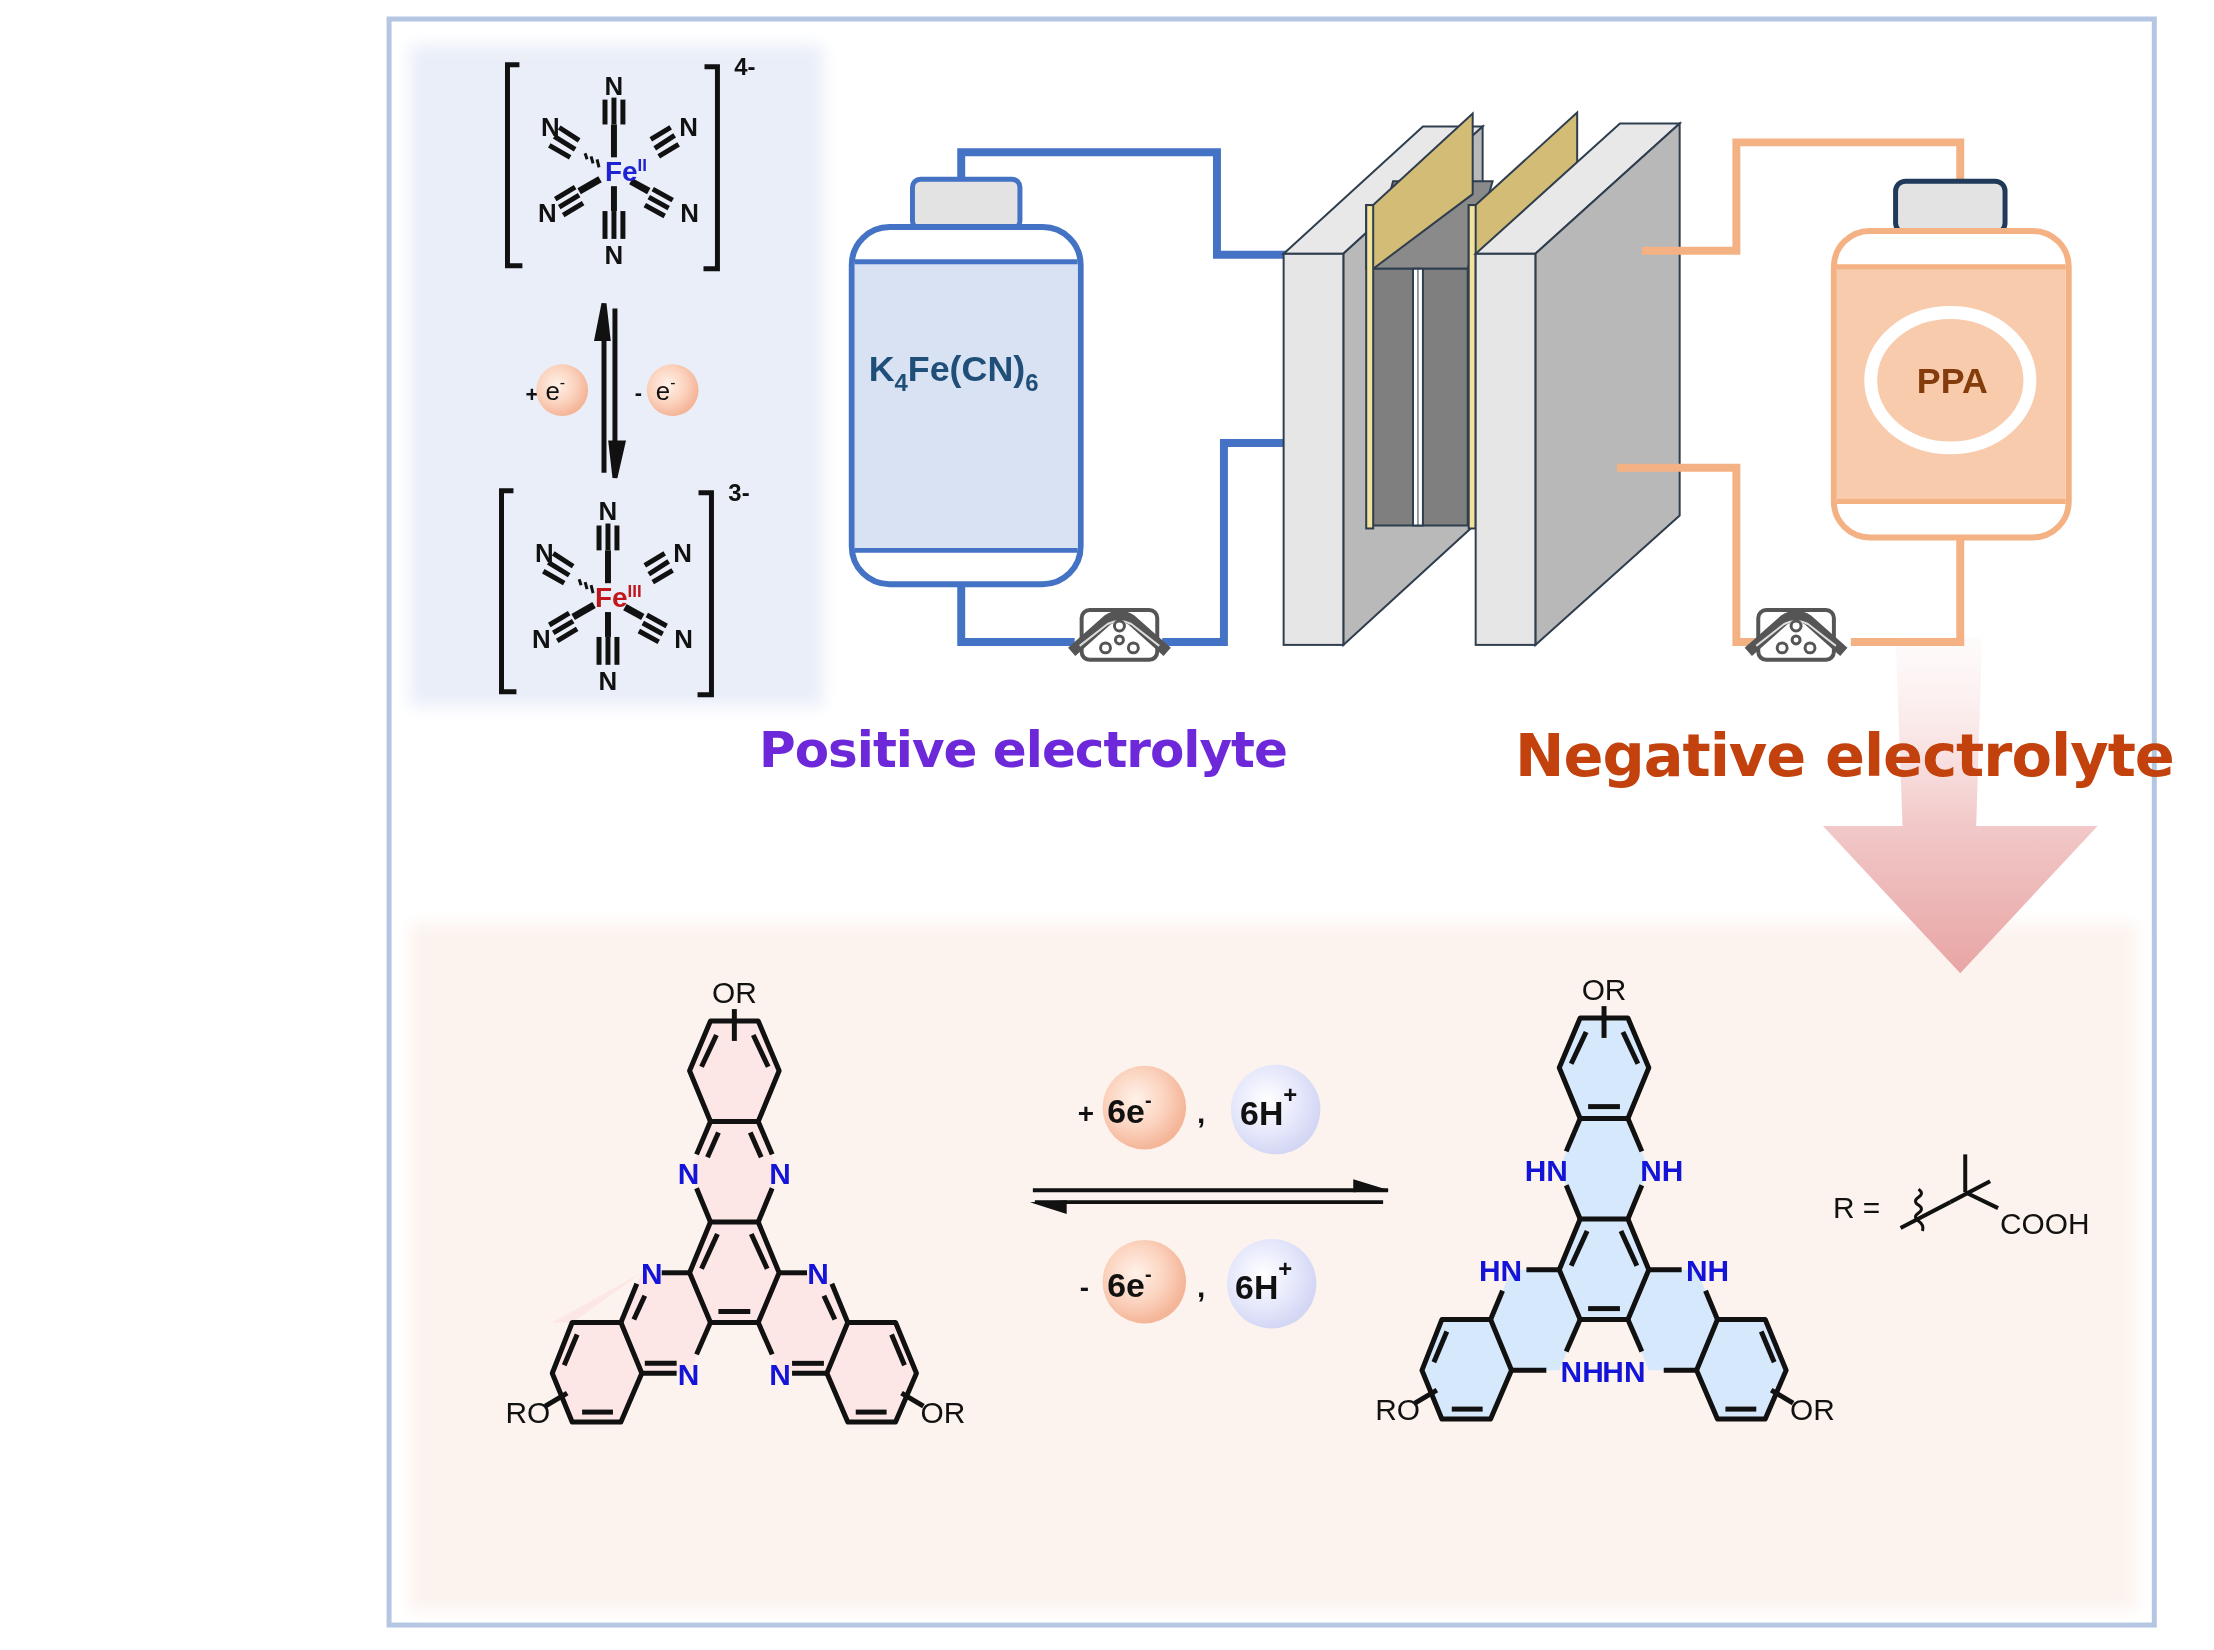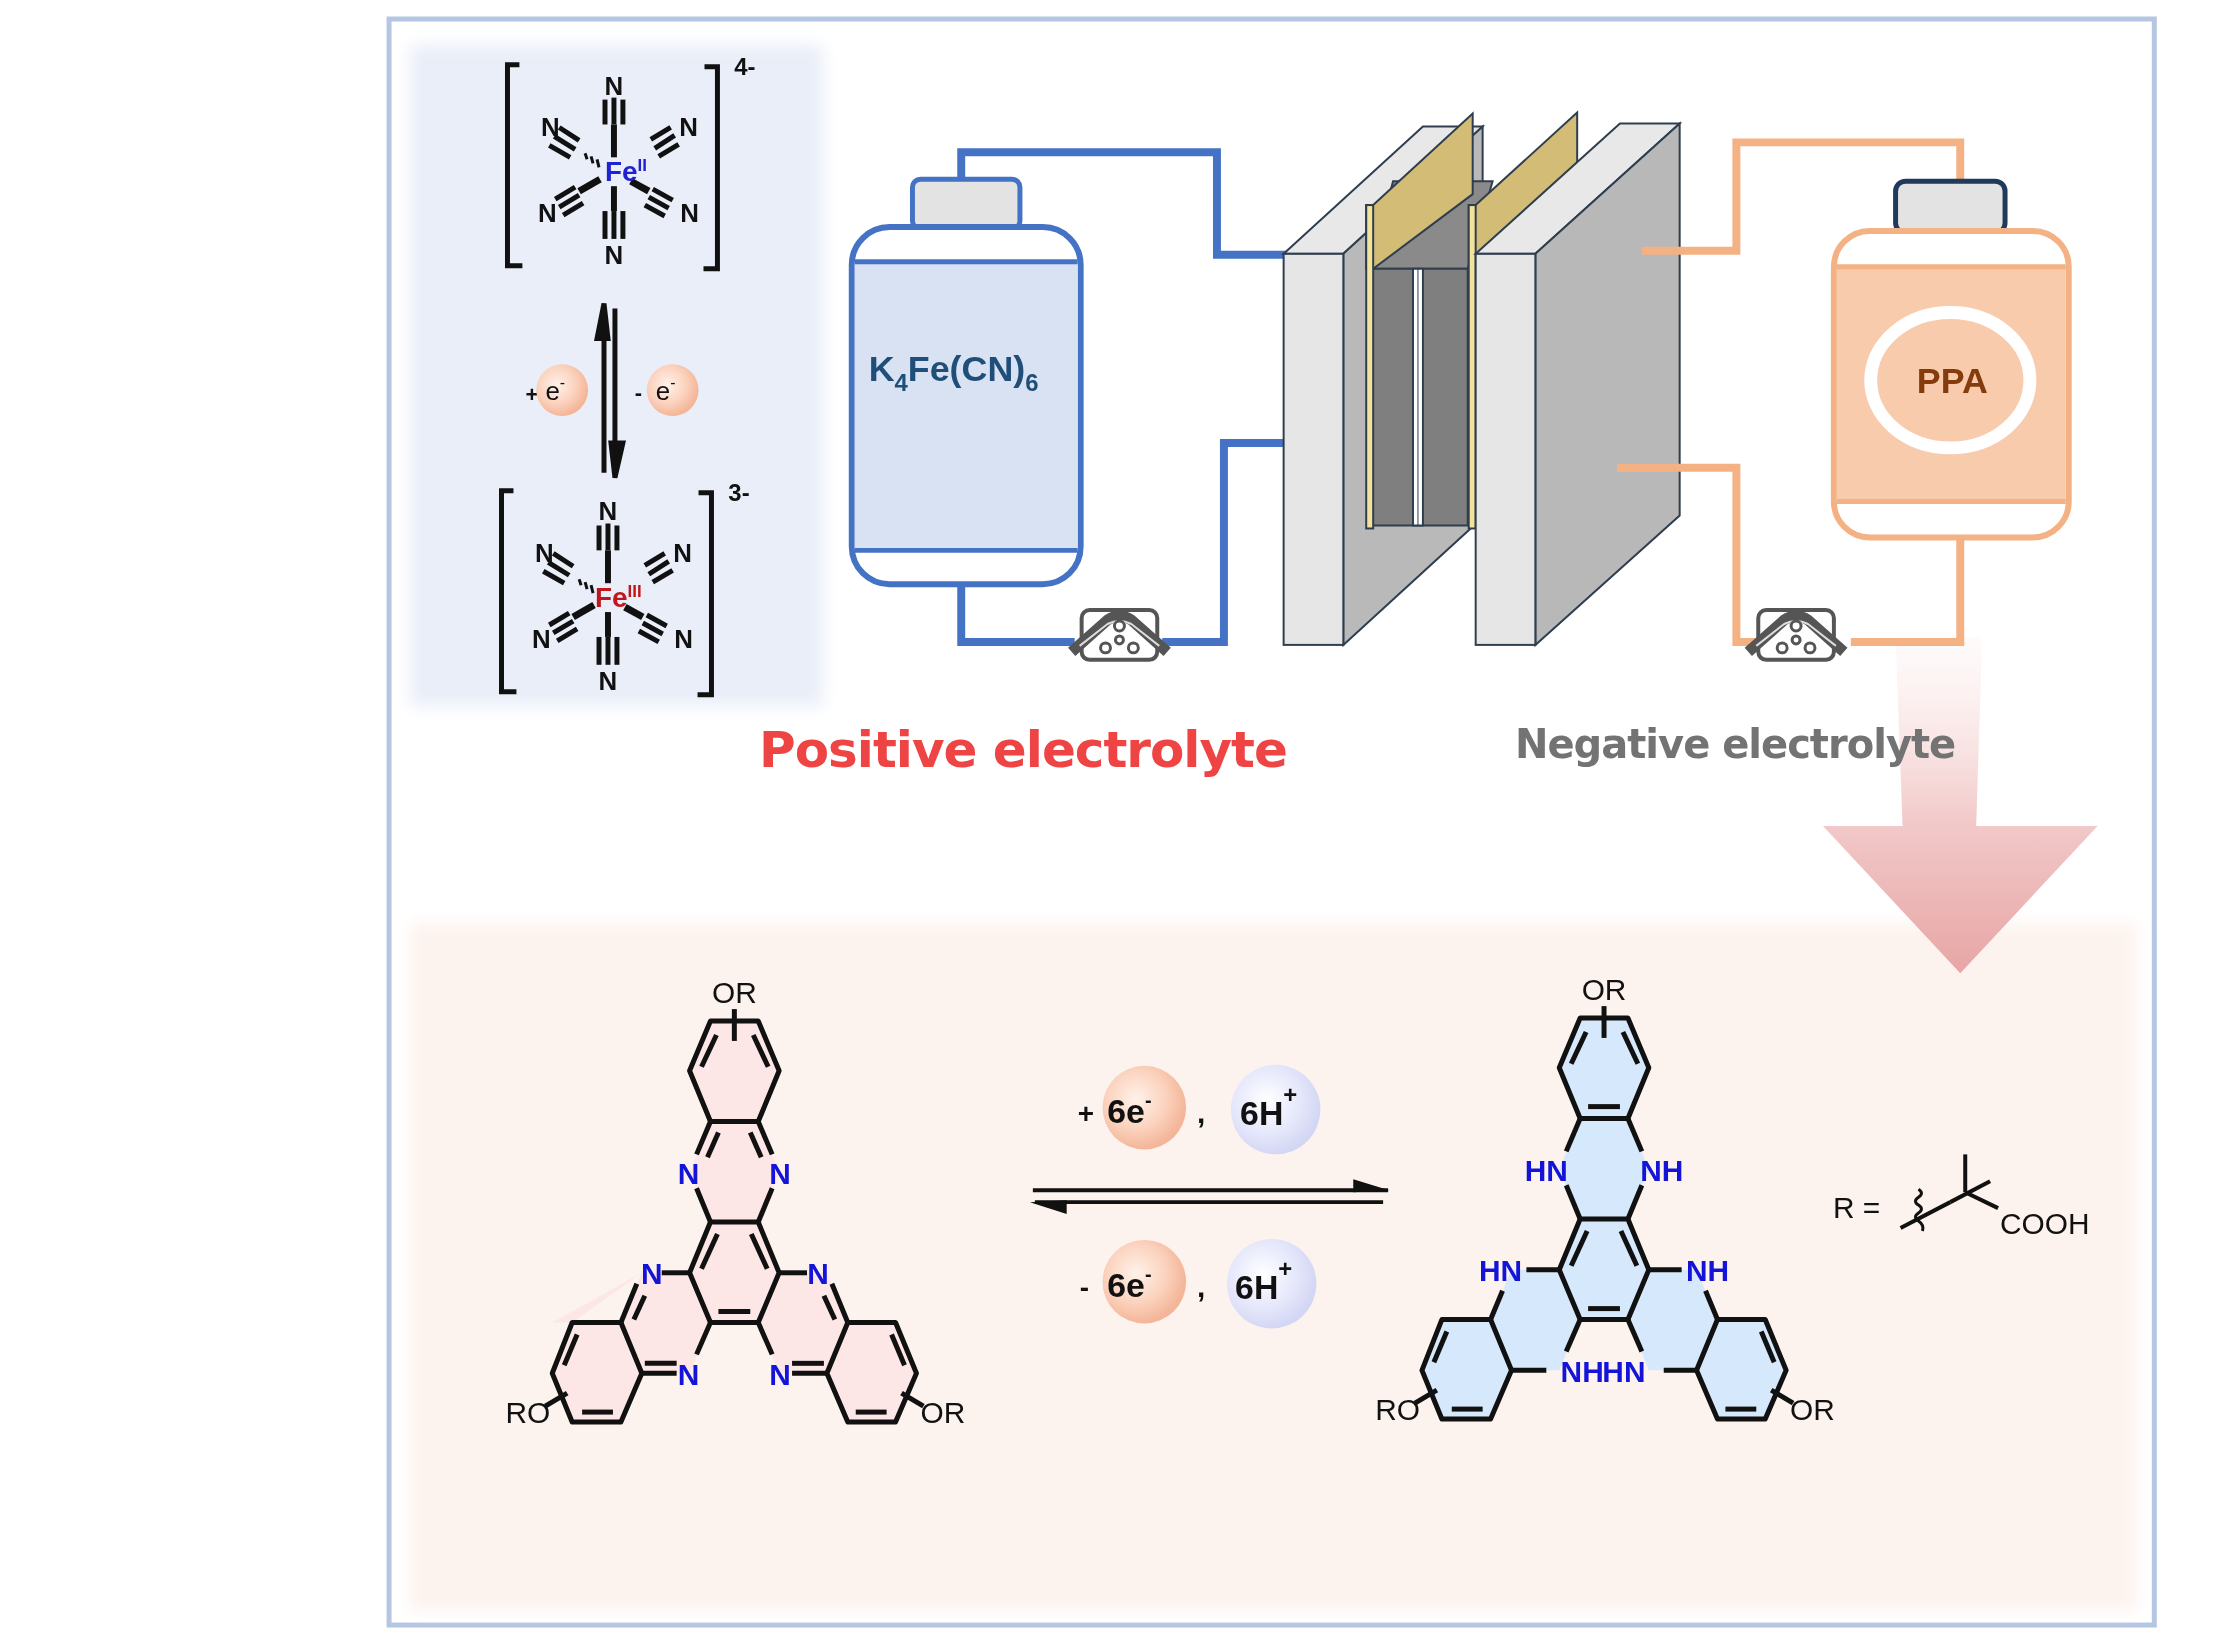--- a/index.html
+++ b/index.html
@@ -1,21 +1,21 @@
 <!DOCTYPE html>
 <html><head>
 <meta charset="utf-8">
 <style>
   html, body { margin:0; padding:0; background:#ffffff; }
   body { width:2215px; height:1651px; position:relative; overflow:hidden; font-family:"Liberation Sans", sans-serif; }
   #stage { position:absolute; left:0; top:0; width:2215px; height:1651px; }
   svg text { font-family:"Liberation Sans", sans-serif; }
   .lbl { position:absolute; white-space:nowrap; font-family:"DejaVu Sans", sans-serif; font-weight:bold; }
-  .pos-label { left:759px; top:721px; font-size:50px; color:#ef4444; letter-spacing:-1px; }
-  .neg-label { left:1515px; top:721px; font-size:40px; color:#737373; letter-spacing:-1px; }
+  .pos-label { left:759px; top:721px; font-size:50px; color:#6d28d9; letter-spacing:-1px; }
+  .neg-label { left:1515px; top:721px; font-size:59px; color:#c2410c; letter-spacing:-1px; }
   .caption { left:687px; top:1532px; font-size:52px; color:#111; letter-spacing:-1px; }
   .caption .ppa { color:#e46c1f; }
 </style>
 </head>
 <body>
 
 <div id="stage">
 <svg width="2215" height="1651" viewBox="0 0 2226 1659" xmlns="http://www.w3.org/2000/svg">
   <defs>
     <linearGradient id="gArrow" x1="0" y1="0" x2="0" y2="1">

